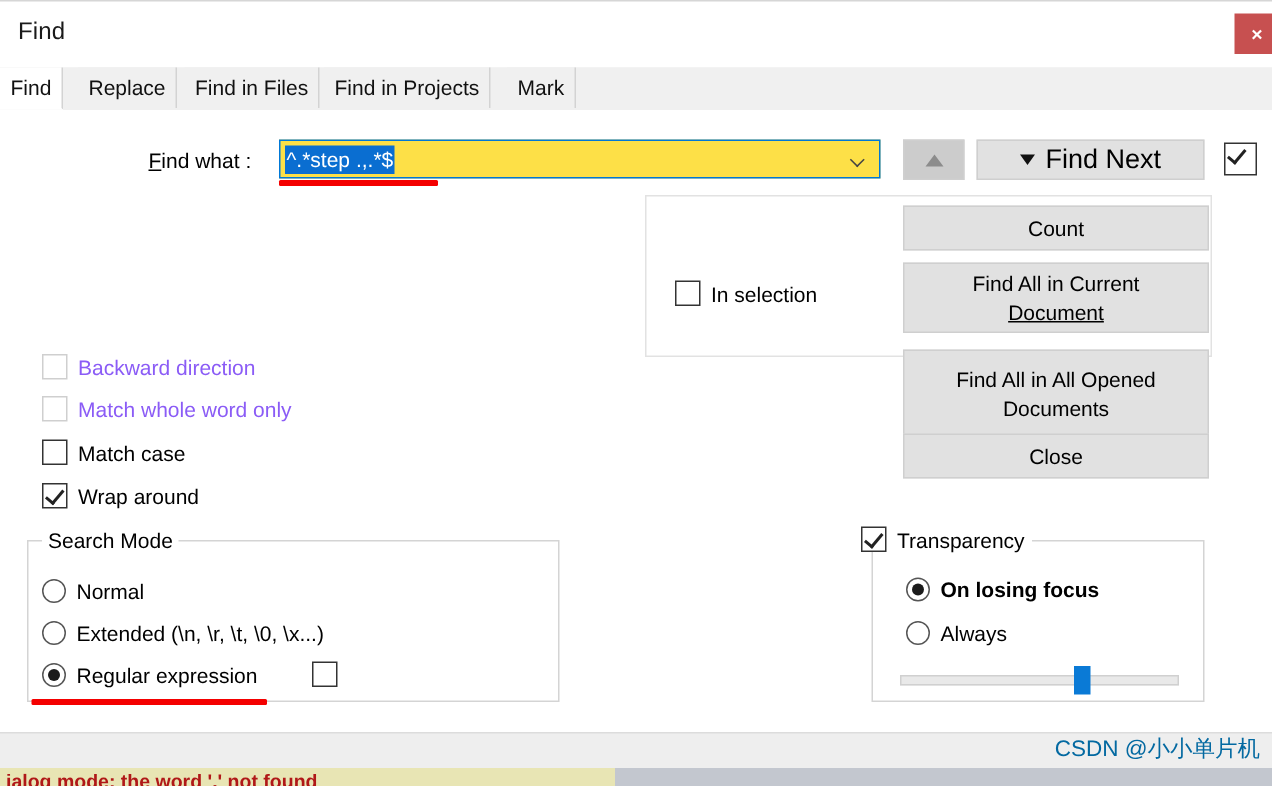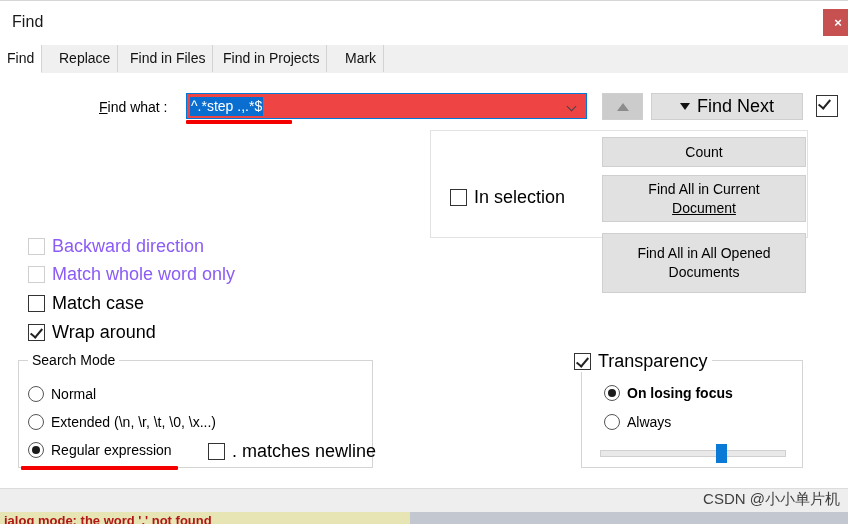--- a/index.html
+++ b/index.html
@@ -95,21 +95,21 @@
     left: 99px; top: 26px;
     font-size: 14px;
   }
   .ul { text-decoration: underline; }
 
   #findwhat-combo {
     position: absolute;
     left: 186px; top: 20px;
     width: 401px; height: 26px;
     border: 1px solid #0078d7;
-    background: #ef4444;
+    background: #fde047;
     box-sizing: border-box;
   }
   #findwhat-value {
     position: absolute;
     left: 3px; top: 3px;
     height: 19px;
     line-height: 19px;
     padding: 0 1px;
     background: #0a6ed1;
     color: #ffffff;
@@ -221,21 +221,21 @@
     content: "";
     position: absolute;
     left: 4px; top: 1px;
     width: 5px; height: 10px;
     border-right: 2px solid #222;
     border-bottom: 2px solid #222;
     transform: rotate(40deg);
   }
   .cb-label {
     margin-left: 7px;
-    font-size: 18px;
+    font-size: 14px;
     white-space: nowrap;
   }
   .cb-label.disabled { color: #8b5cf6; }
 
   
   .action-btn {
     position: absolute;
     left: 602px;
     width: 204px;
     background: #e1e1e1;
@@ -378,21 +378,21 @@
     position: absolute;
     left: 0; top: 488px;
     width: 854px; height: 24px;
     background: #eeeeee;
     border-top: 1px solid #dcdcdc;
   }
   #watermark {
     position: absolute;
     right: 14px; top: 490px;
     font-size: 15px;
-    color: #404040;
+    color: #0369a1;
     white-space: nowrap;
   }
   #statusbar-clip {
     position: absolute;
     left: 0; top: 512px;
     width: 854px; height: 12px;
     background: #c3c7cf;
     overflow: hidden;
   }
   #statusbar-yellow {
@@ -471,20 +471,23 @@
       <div>Find All in Current</div>
       <div class="ul">Document</div>
     </div>
   </div>
   <div class="action-btn" id="btn-findall-all">
     <div>
       <div>Find All in All Opened</div>
       <div>Documents</div>
     </div>
   </div>
+  <div class="action-btn" id="btn-close">
+    <span>Close</span>
+  </div>
 
   <div class="left-cb-row" id="row-backward">
     <span class="cb disabled"></span>
     <span class="cb-label disabled">Backward direction</span>
   </div>
   <div class="left-cb-row" id="row-wholeword">
     <span class="cb disabled"></span>
     <span class="cb-label disabled">Match whole word only</span>
   </div>
   <div class="left-cb-row" id="row-matchcase">
@@ -507,21 +510,20 @@
     <span class="rb"></span>
     <span class="rb-label">Extended (\n, \r, \t, \0, \x...)</span>
   </div>
   <div class="radio-row" id="rr-regex">
     <span class="rb checked"></span>
     <span class="rb-label">Regular expression</span>
   </div>
 
   <div id="dotnewline-row">
     <span class="cb"></span>
-    <span class="cb-label">. matches newline</span>
   </div>
   <div id="regex-redline"></div>
 
   <div id="transparency-group"></div>
   <div id="transparency-head">
     <span class="cb checked"></span>
     <span class="cb-label">Transparency</span>
   </div>
 
   <div class="radio-row" id="tr-onlosing">

